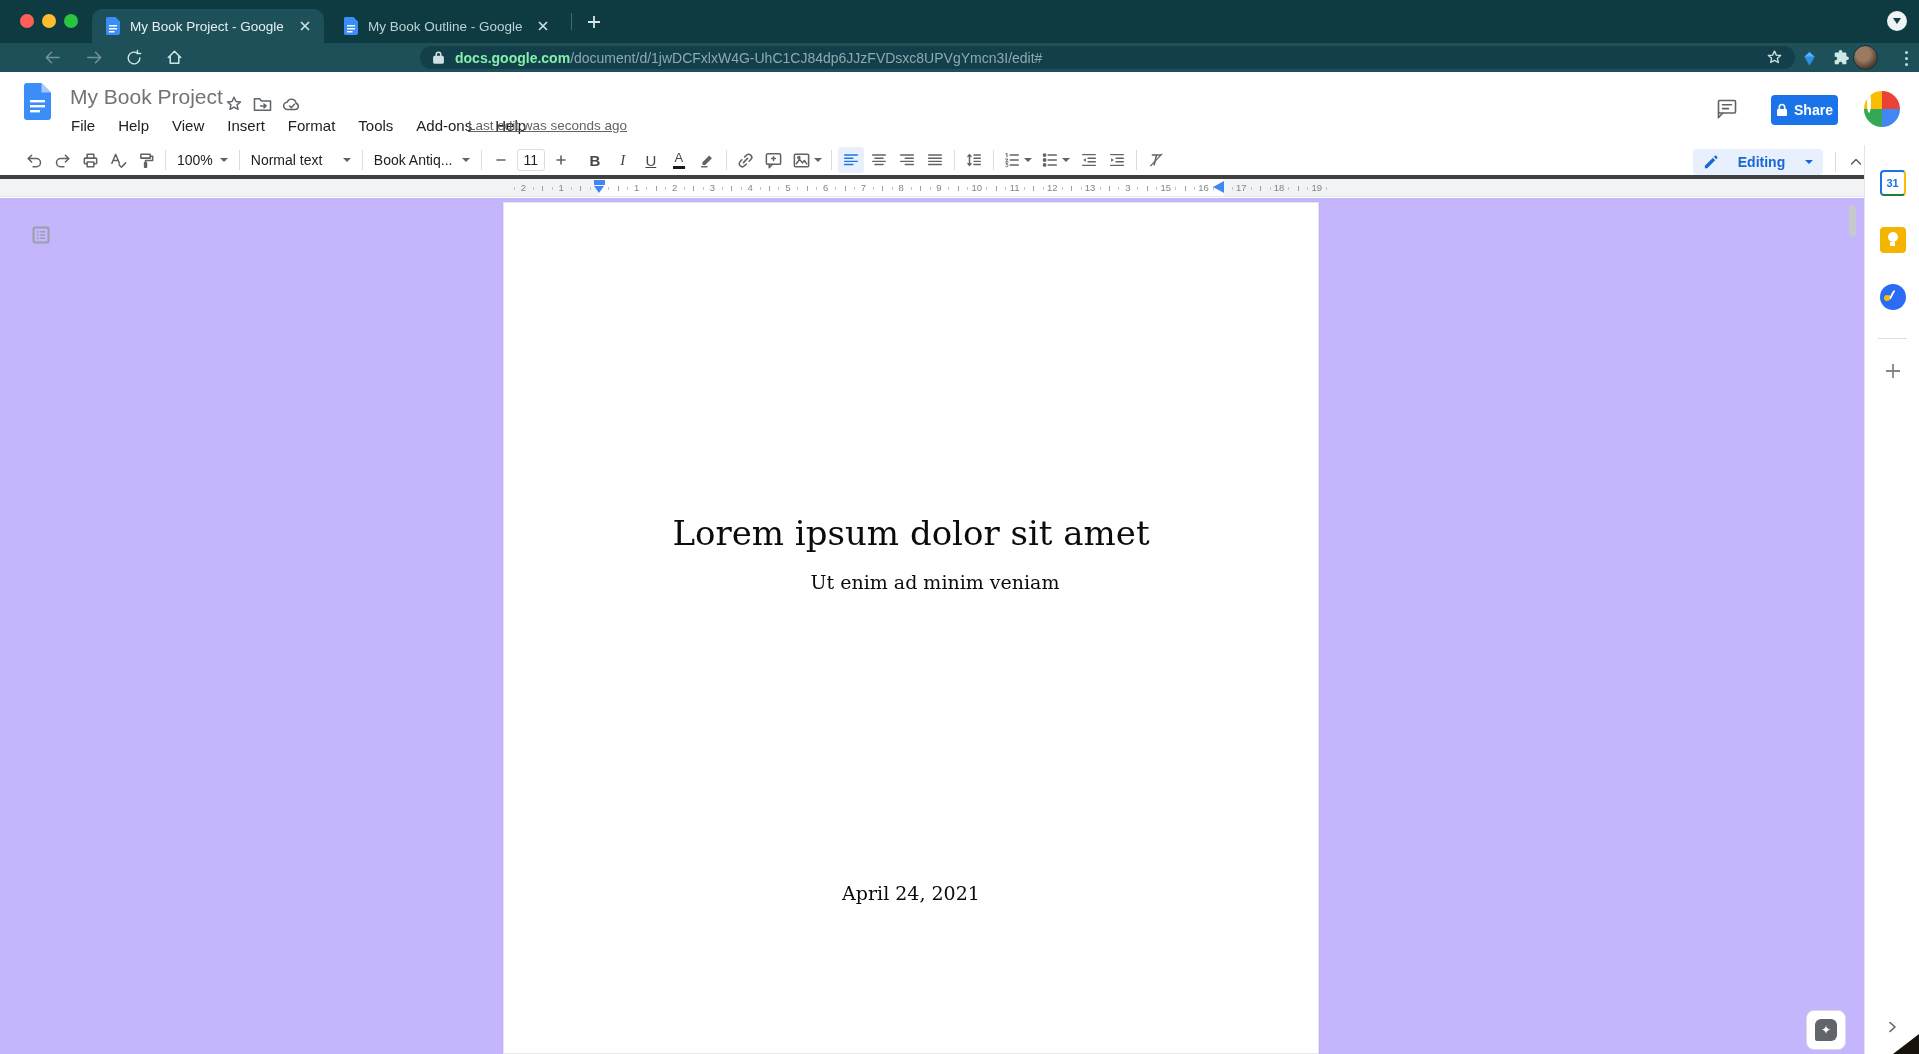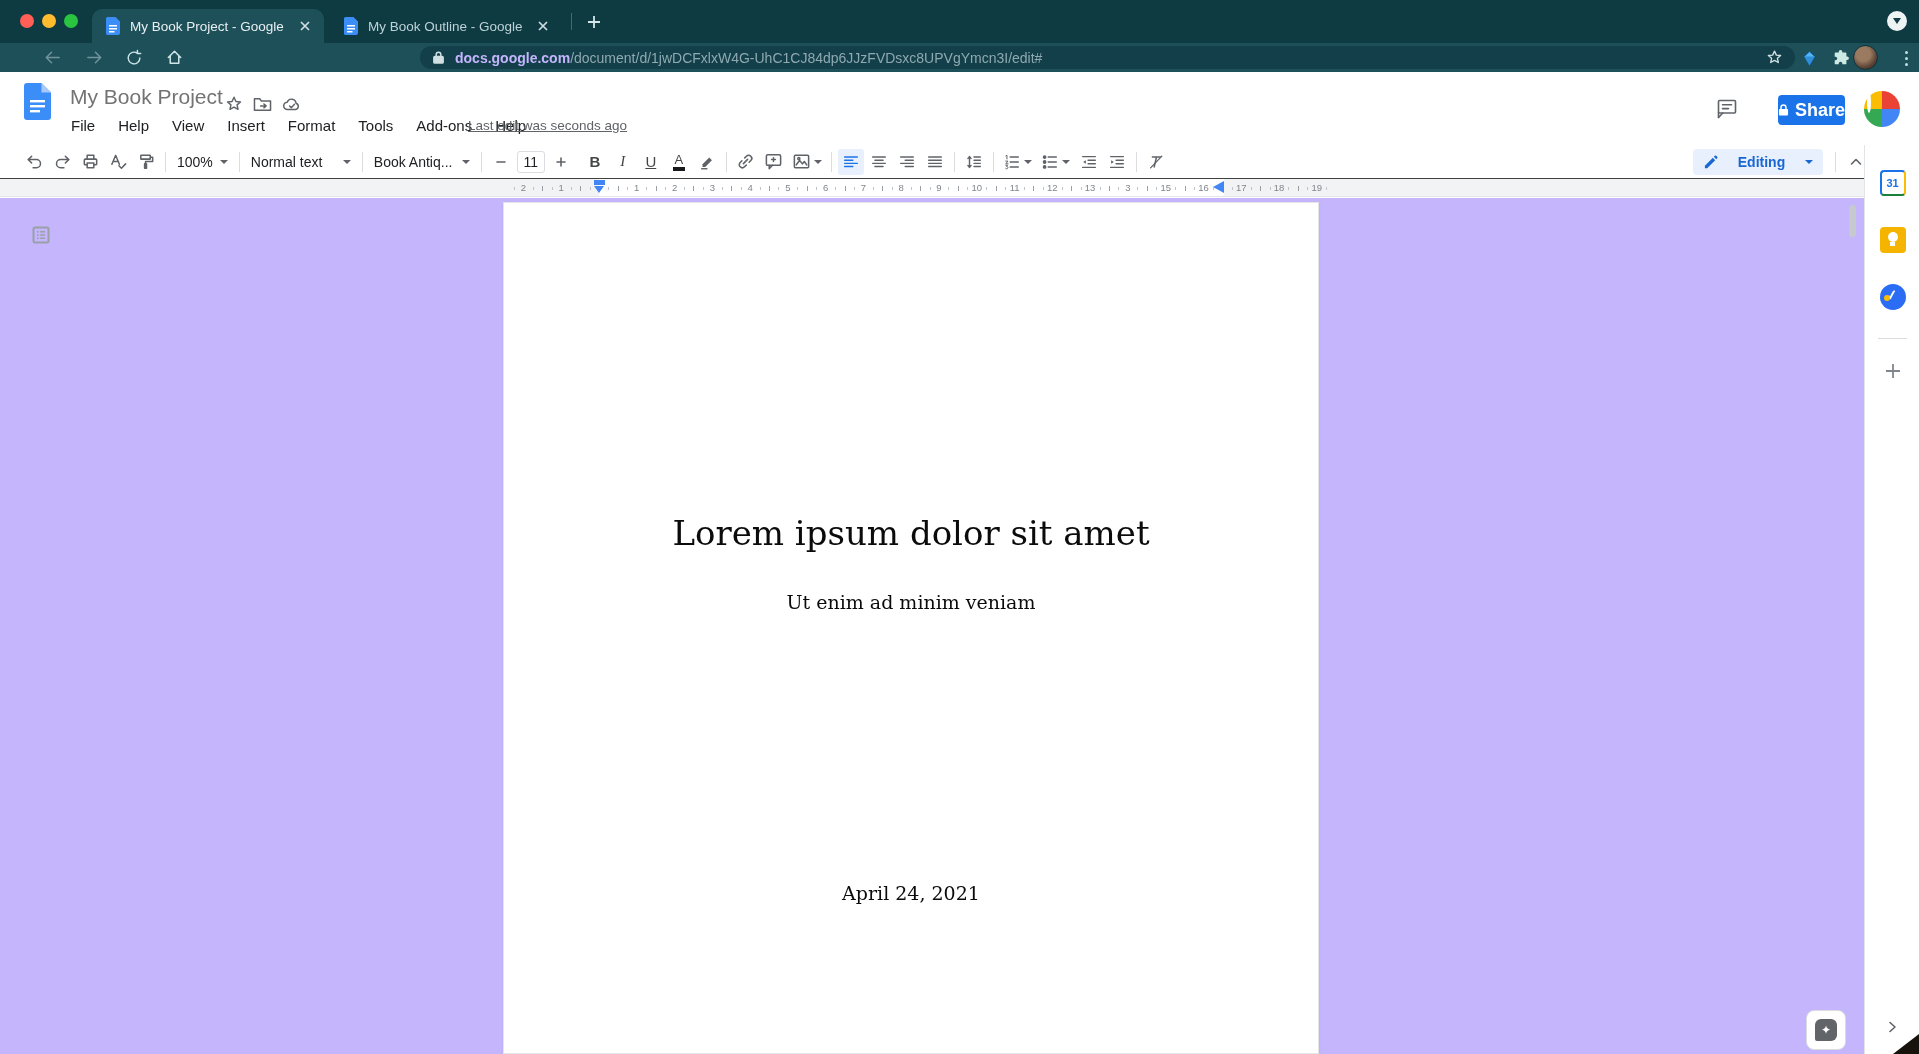--- a/index.html
+++ b/index.html
@@ -22,46 +22,46 @@
   .newtab { position:absolute; left:583px; top:11px; width:22px; height:22px; display:flex; align-items:center; justify-content:center; }
   .tabsearch { position:absolute; left:1887px; top:11px; width:20px; height:20px; border-radius:50%; background:#eef3f4; display:flex; align-items:center; justify-content:center; }
   .tabsearch i { width:0; height:0; border-left:4px solid transparent; border-right:4px solid transparent; border-top:6px solid #123c44; }
 
   
   .navbar { position:absolute; top:43px; left:0; width:1919px; height:29px; background:#1e505a; display:flex; align-items:center; }
   .nav-btn { width:28px; height:24px; display:flex; align-items:center; justify-content:center; }
   .nav-btn.muted svg { stroke:#6f949c; }
   .nav-btn.lit svg { stroke:#cfe6e8; }
   .urlpill { position:absolute; left:420px; top:3px; width:1375px; height:23px; background:#123f49; border-radius:12px; display:flex; align-items:center; padding-left:12px; }
-  .url-host { color:#c4b5fd; font-size:14px; font-weight:bold; }
+  .url-host { color:#86efac; font-size:14px; font-weight:bold; }
   .url-path { color:#8fa9b0; font-size:14px; }
   .url-star { position:absolute; right:12px; top:3px; }
   .ext { display:flex; align-items:center; justify-content:center; width:26px; height:26px; }
   .chrome-avatar { position:absolute; left:1853px; top:2px; width:25px; height:25px; border-radius:50%;
     background:radial-gradient(circle at 40% 35%, #9a7a60 0 35%, #5d4537 65%, #2c221b); border:1px solid #0d343c; }
   .dots { position:absolute; left:1898px; top:3px; width:16px; height:24px; display:flex; flex-direction:column; align-items:center; justify-content:center; gap:3px; }
   .dots i { width:3px; height:3px; border-radius:50%; background:#bfe0e2; }
 
   
   .dheader { position:absolute; top:72px; left:0; width:1919px; height:73px; background:#fff; }
   .docs-logo { position:absolute; left:24px; top:11px; }
   .doc-title { position:absolute; left:70px; top:13px; font-size:21px; color:#737373; }
   .title-ic { position:absolute; top:22px; width:20px; height:20px; display:flex; align-items:center; justify-content:center; }
   .menubar { position:absolute; left:69px; top:43px; display:flex; gap:19px; }
   .menubar .mi { font-size:15px; color:#202124; padding:2px 2px; }
   .last-edit { position:absolute; left:468px; top:46px; font-size:13.5px; color:#5f6368; text-decoration:underline; }
   .hist-btn { position:absolute; left:1716px; top:26px; }
   .share-btn { position:absolute; left:1771px; top:23px; width:67px; height:30px; background:#1a73e8; border-radius:4px;
-    color:#fff; font-size:18px; font-weight:bold; display:flex; align-items:center; justify-content:center; gap:6px;margin-left:7px; }
+    color:#fff; font-size:14px; font-weight:bold; display:flex; align-items:center; justify-content:center; gap:6px; }
   .hdr-avatar-ring { position:absolute; left:1864px; top:19px; width:36px; height:36px; border-radius:50%; padding:2.5px;
     background:conic-gradient(#ea4335 0 25%, #4285f4 25% 50%, #34a853 50% 75%, #fbbc04 75% 100%); }
   .hdr-avatar { width:100%; height:100%; border-radius:50%; background:radial-gradient(circle at 42% 35%, #8a6f5a 0 32%, #5d4537 62%, #2c221b); border:2px solid #fff; }
 
   
-  .dtoolbar { position:absolute; top:145px; left:0; width:1919px; height:34px; background:#fff; border-bottom:1px solid #404040; display:flex; align-items:center; padding-left:20px; }
+  .dtoolbar { position:absolute; top:145px; left:0; width:1919px; height:34px; background:#fff; border-bottom:4px solid #404040; display:flex; align-items:center; padding-left:20px; }
   .tbtn { height:26px; min-width:26px; border-radius:3px; display:flex; align-items:center; justify-content:center; margin:0 1px; color:#444746; }
   .tbtn.on { background:#e8f0fe; }
   .tbtn.on svg { stroke:#1a73e8; }
   .tsep { width:1px; height:20px; background:#dadce0; margin:0 5px; }
   .tdrop { display:flex; align-items:center; gap:7px; padding:0 6px; height:26px; border-radius:3px; font-size:14px; color:#202124; }
   .caret { width:0; height:0; border-left:4px solid transparent; border-right:4px solid transparent; border-top:4.5px solid #5f6368; }
   .style-drop { width:112px; justify-content:space-between; }
   .font-drop { width:108px; justify-content:space-between; }
   .sizebox { width:28px; height:22px; border:1px solid #dadce0; border-radius:3px; font-size:14px; color:#202124; display:flex; align-items:center; justify-content:center; margin:0 2px; }
   .glyph { font-size:15px; color:#444746; }
@@ -88,21 +88,21 @@
   .marker-left .bar { position:absolute; left:0; top:0; width:11px; height:5px; background:#4285f4; }
   .marker-left .tri { position:absolute; left:0; top:6px; width:0; height:0; border-left:5.5px solid transparent; border-right:5.5px solid transparent; border-top:7px solid #4285f4; }
   .marker-right { position:absolute; left:1213px; top:2px; width:0; height:0; border-top:6.5px solid transparent; border-bottom:6.5px solid transparent; border-right:11px solid #4285f4; }
 
   
   .canvas { position:absolute; top:198px; left:0; width:1864px; height:856px; background:#c4b5fd; }
   .outline-toggle { position:absolute; left:31px; top:27px; }
   .page { position:absolute; left:503px; top:4px; width:816px; height:852px; background:#fff; border:1px solid #e4e6e9; box-shadow:0 1px 3px rgba(0,0,0,0.06); }
   .pline { position:absolute; left:0; width:100%; text-align:center; color:#0b0b0b; font-family:"DejaVu Serif","Liberation Serif",serif; }
   .p-title    { top:310px; font-size:34px; }
-  .p-subtitle { top:388px; font-size:19px; }
+  .p-subtitle { top:368px; font-size:19px;margin-left:24px; }
   .p-author   { top:483px; font-size:20px; }
   .p-date     { top:679px; font-size:19px; }
   .p-location { top:725px; font-size:19px; }
   .vscroll { position:absolute; left:1849px; top:7px; width:7px; height:32px; border-radius:4px; background:#c6c9cd; }
   .explore-btn { position:absolute; left:1806px; top:812px; width:40px; height:40px; background:#fff; border:1px solid #dadce0; border-radius:8px; display:flex; align-items:center; justify-content:center; }
   .explore-badge { width:22px; height:22px; background:#616468; border-radius:6px 6px 6px 2px; display:flex; align-items:center; justify-content:center; color:#fff; font-size:12px; }
 
   
   .sidepanel { position:absolute; top:145px; left:1864px; width:55px; height:909px; background:#fff; border-left:1px solid #e2e4e7; }
   .sp-btn { position:absolute; left:14px; width:27px; height:27px; display:flex; align-items:center; justify-content:center; }

